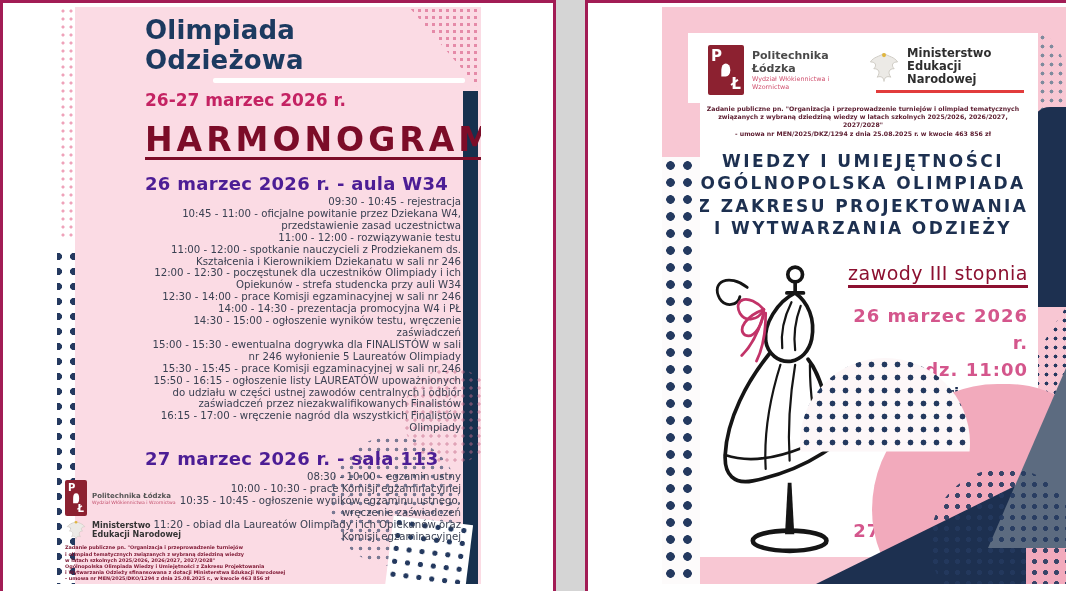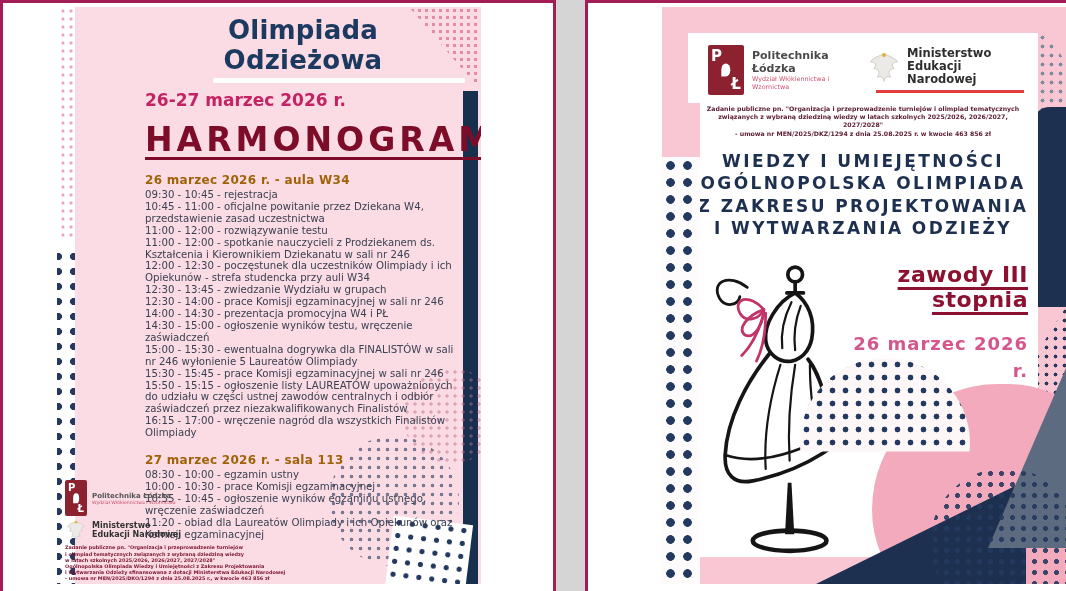--- a/index.html
+++ b/index.html
@@ -20,27 +20,27 @@
   .lp-corner{position:absolute;right:0;top:0;width:72px;height:84px;
     background-image:radial-gradient(circle,#e58aa8 1.5px,transparent 2px);background-size:7px 7px;
     clip-path:polygon(0 0,100% 0,100% 100%);}
   .lp-sphere1{position:absolute;right:22px;bottom:18px;width:130px;height:130px;border-radius:50%;opacity:.6;
     background-image:radial-gradient(circle,#24395f 1.6px,transparent 2.1px);background-size:9px 9px;}
   .lp-sphere2{position:absolute;right:-18px;bottom:120px;width:96px;height:96px;border-radius:50%;opacity:.5;
     background-image:radial-gradient(circle,#c76d8c 1.4px,transparent 1.9px);background-size:8px 8px;}
   .lp-dotsquare{position:absolute;right:12px;bottom:-8px;width:80px;height:72px;background:#fff;transform:rotate(7deg);
     background-image:radial-gradient(circle,#24395f 2.4px,transparent 2.9px);background-size:13px 13px;}
   .lp-content{position:absolute;left:88px;top:8px;width:316px;}
-  .lp-title{margin:0;font-size:26px;font-weight:bold;color:#1c3a60;text-align:center;letter-spacing:.2px;}
+  .lp-title{margin:0;font-size:26px;font-weight:bold;color:#1c3a60;letter-spacing:.2px;}
   .lp-underline{height:5px;background:#fff;border-radius:2px;margin:3px -4px 7px 68px;}
   .lp-daterange{color:#c42363;font-weight:bold;font-size:17px;padding-right:8px;}
   .lp-harmonogram{margin:10px 0 0 0;font-size:33px;font-weight:bold;color:#7c0c28;letter-spacing:4px;
     text-decoration:underline;text-decoration-thickness:3px;text-underline-offset:6px;}
-  .lp-day{margin:14px 0 2px 0;font-size:12px;font-weight:bold;color:#a16207;letter-spacing:.3px;}
-  .lp-items{font-size:10.2px;line-height:11.9px;color:#3a4152;}
+  .lp-day{margin:14px 0 2px 0;font-size:18px;font-weight:bold;color:#4c1d95;letter-spacing:.3px;}
+  .lp-items{font-size:10.2px;line-height:11.9px;color:#3a4152;text-align:right;}
   .lp-footer{position:absolute;left:8px;bottom:3px;width:225px;z-index:4;}
   .logo-row{display:flex;align-items:center;margin-bottom:3px;}
   .pl-logo{position:relative;background:#8c2130;border-radius:2px;color:#fff;flex:none;}
   .pl-logo-sm{width:22px;height:36px;margin-right:5px;font-size:10px;}
   .pl-logo-lg{width:36px;height:50px;margin-right:8px;font-size:15px;}
   .pl-logo .p{position:absolute;left:3px;top:2px;font-weight:bold;}
   .pl-logo .l{position:absolute;right:3px;bottom:2px;font-weight:bold;}
   .pl-logo .flame{position:absolute;left:50%;top:50%;transform:translate(-50%,-50%);
     width:26%;height:26%;background:#fff;border-radius:50% 50% 50% 0;}
   .tul-name-sm{font-size:7px;font-weight:bold;color:#555;}
@@ -80,21 +80,21 @@
   .rp-men{display:flex;align-items:center;}
   .eagle-lg{width:34px;height:34px;margin-right:6px;flex:none;}
   .men-lines-lg{font-size:11.5px;font-weight:bold;color:#2e2e2e;line-height:13px;}
   .men-underline{height:2.5px;background:#e23c3c;width:148px;margin:4px 0 0 auto;margin-right:2px;}
   .rp-fineprint{margin-top:10px;text-align:center;font-size:6.2px;line-height:8.2px;font-weight:bold;color:#5a1a2d;padding:0 14px;}
   .rp-title{margin-top:12px;text-align:center;color:#1d3050;font-weight:bold;font-size:17px;
     letter-spacing:2.4px;line-height:22.5px;}
   .rp-main{position:relative;height:330px;margin-top:6px;}
   .dress{position:absolute;left:4px;top:4px;}
   .rp-col{position:absolute;right:10px;top:16px;width:182px;text-align:right;}
-  .rp-stage-label{display:inline-block;font-size:22px;font-weight:bold;color:#8c1030;letter-spacing:.5px;
+  .rp-stage-label{display:inline-block;font-size:19px;font-weight:normal;color:#8c1030;letter-spacing:.5px;
     text-decoration:underline;text-decoration-thickness:2.5px;text-underline-offset:5px;}
   .rp-date,.rp-time{color:#d4568c;font-size:18px;font-weight:bold;letter-spacing:1px;line-height:27px;}
   .rp-place{color:#1d2f52;font-size:15px;font-weight:bold;line-height:22px;}
   .rp-reg{color:#1d2f52;font-size:12.5px;font-weight:bold;margin-top:20px;}
   .rp-block2{margin-top:22px;}
   .mt18{margin-top:18px;}
 </style>
 </head>
 <body>
 
@@ -117,27 +117,26 @@
         <div class="lp-underline"></div>
         <div class="lp-daterange">26-27 marzec 2026 r.</div>
         <h2 class="lp-harmonogram">HARMONOGRAM</h2>
         <h3 class="lp-day">26 marzec 2026 r. - aula W34</h3>
         <div class="lp-items">
             <div class="lp-item">09:30 - 10:45 - rejestracja</div>
             <div class="lp-item">10:45 - 11:00 - oficjalne powitanie przez Dziekana W4, przedstawienie zasad uczestnictwa</div>
             <div class="lp-item">11:00 - 12:00 - rozwiązywanie testu</div>
             <div class="lp-item">11:00 - 12:00 - spotkanie nauczycieli z Prodziekanem ds. Kształcenia i Kierownikiem Dziekanatu w sali nr 246</div>
             <div class="lp-item">12:00 - 12:30 - poczęstunek dla uczestników Olimpiady i ich Opiekunów - strefa studencka przy auli W34</div>
-            <div class="lp-item">12:30 - 13:45 - zwiedzanie Wydziału w grupach</div>
             <div class="lp-item">12:30 - 14:00 - prace Komisji egzaminacyjnej w sali nr 246</div>
             <div class="lp-item">14:00 - 14:30 - prezentacja promocyjna W4 i PŁ</div>
             <div class="lp-item">14:30 - 15:00 - ogłoszenie wyników testu, wręczenie zaświadczeń</div>
             <div class="lp-item">15:00 - 15:30 - ewentualna dogrywka dla FINALISTÓW w sali nr 246 wyłonienie 5 Laureatów Olimpiady</div>
             <div class="lp-item">15:30 - 15:45 - prace Komisji egzaminacyjnej w sali nr 246</div>
-            <div class="lp-item">15:50 - 15:15 - ogłoszenie listy LAUREATÓW upoważnionych do udziału w części ustnej zawodów centralnych i odbiór zaświadczeń przez niezakwalifikowanych Finalistów</div>
+            <div class="lp-item">15:50 - 16:15 - ogłoszenie listy LAUREATÓW upoważnionych do udziału w części ustnej zawodów centralnych i odbiór zaświadczeń przez niezakwalifikowanych Finalistów</div>
             <div class="lp-item">16:15 - 17:00 - wręczenie nagród dla wszystkich Finalistów Olimpiady</div>
           </div>
         <h3 class="lp-day">27 marzec 2026 r. - sala 113</h3>
         <div class="lp-items">
             <div class="lp-item">08:30 - 10:00 - egzamin ustny</div>
             <div class="lp-item">10:00 - 10:30 - prace Komisji egzaminacyjnej</div>
             <div class="lp-item">10:35 - 10:45 - ogłoszenie wyników egzaminu ustnego, wręczenie zaświadczeń</div>
             <div class="lp-item">11:20 - obiad dla Laureatów Olimpiady i ich Opiekunów oraz Komisji egzaminacyjnej</div>
           </div>
       </div>

